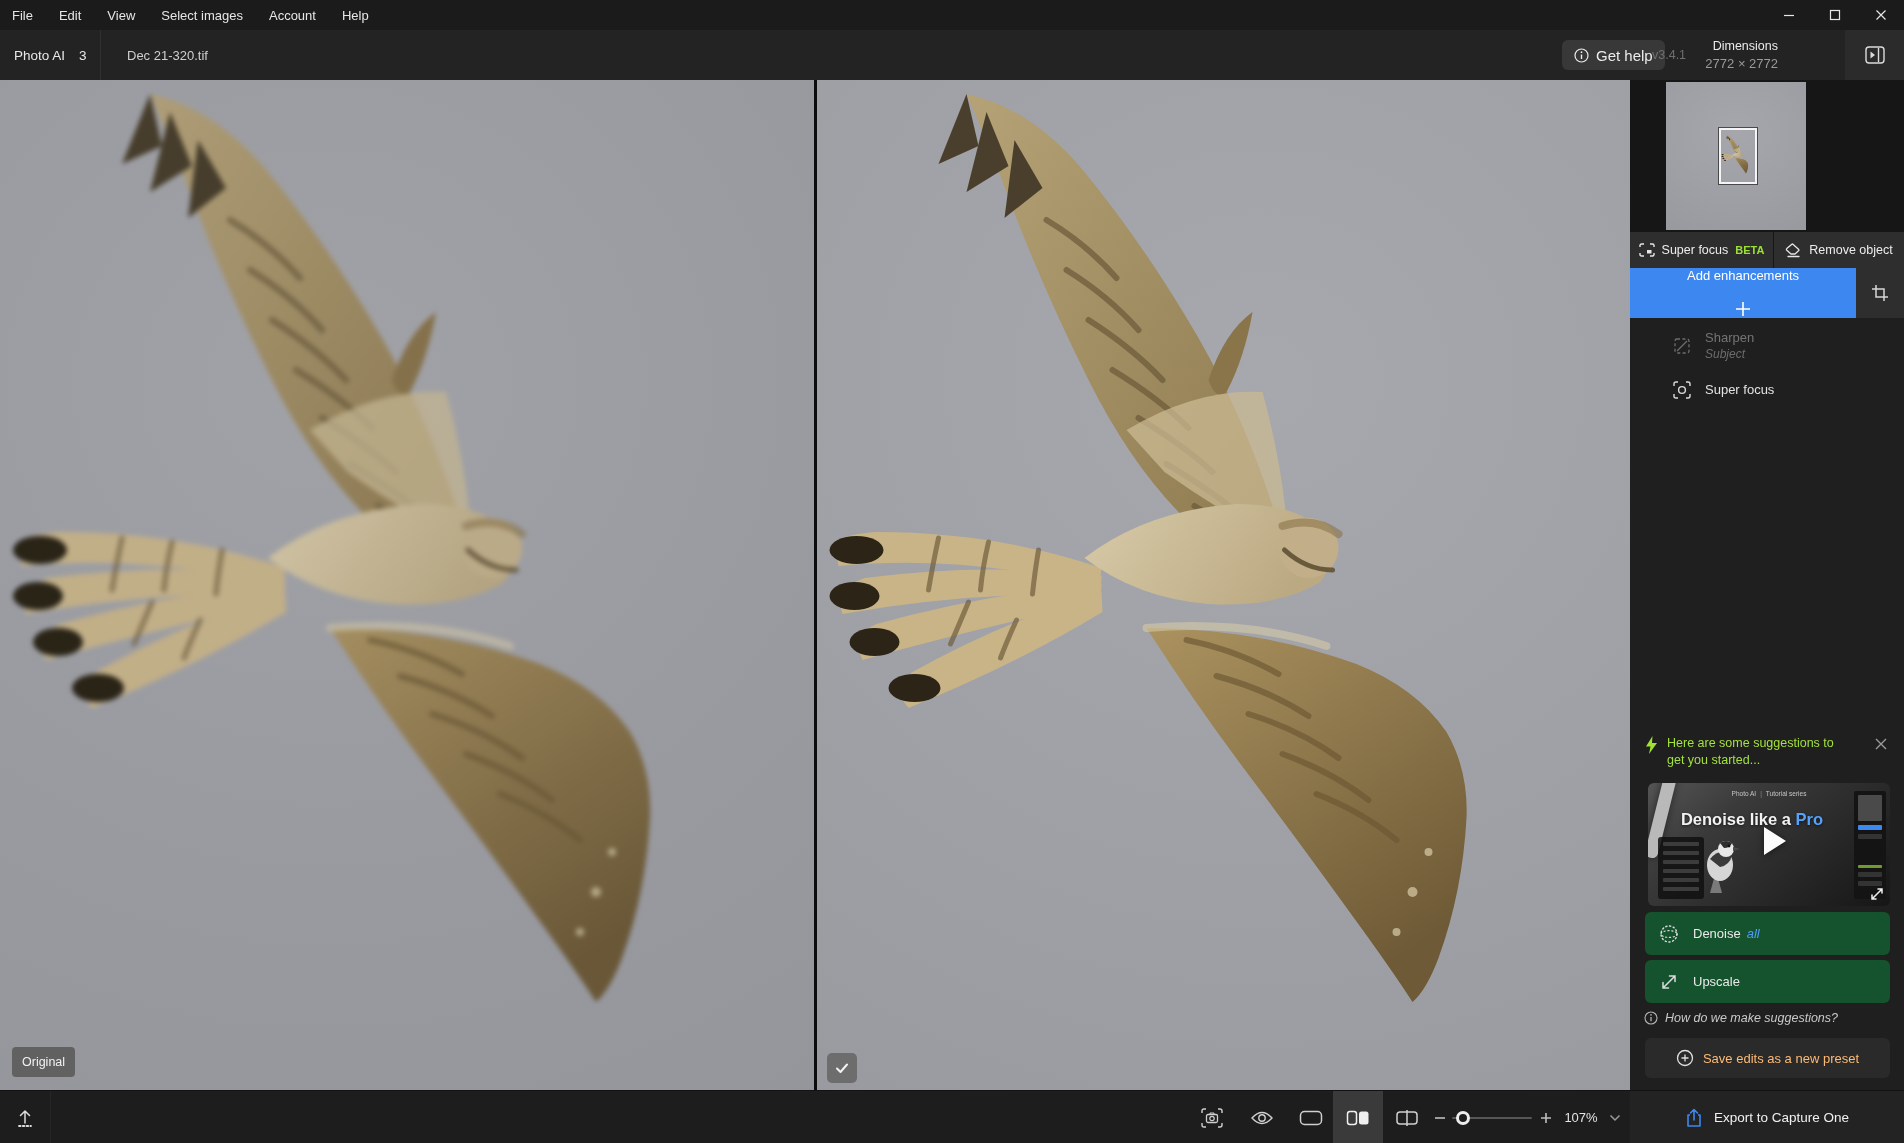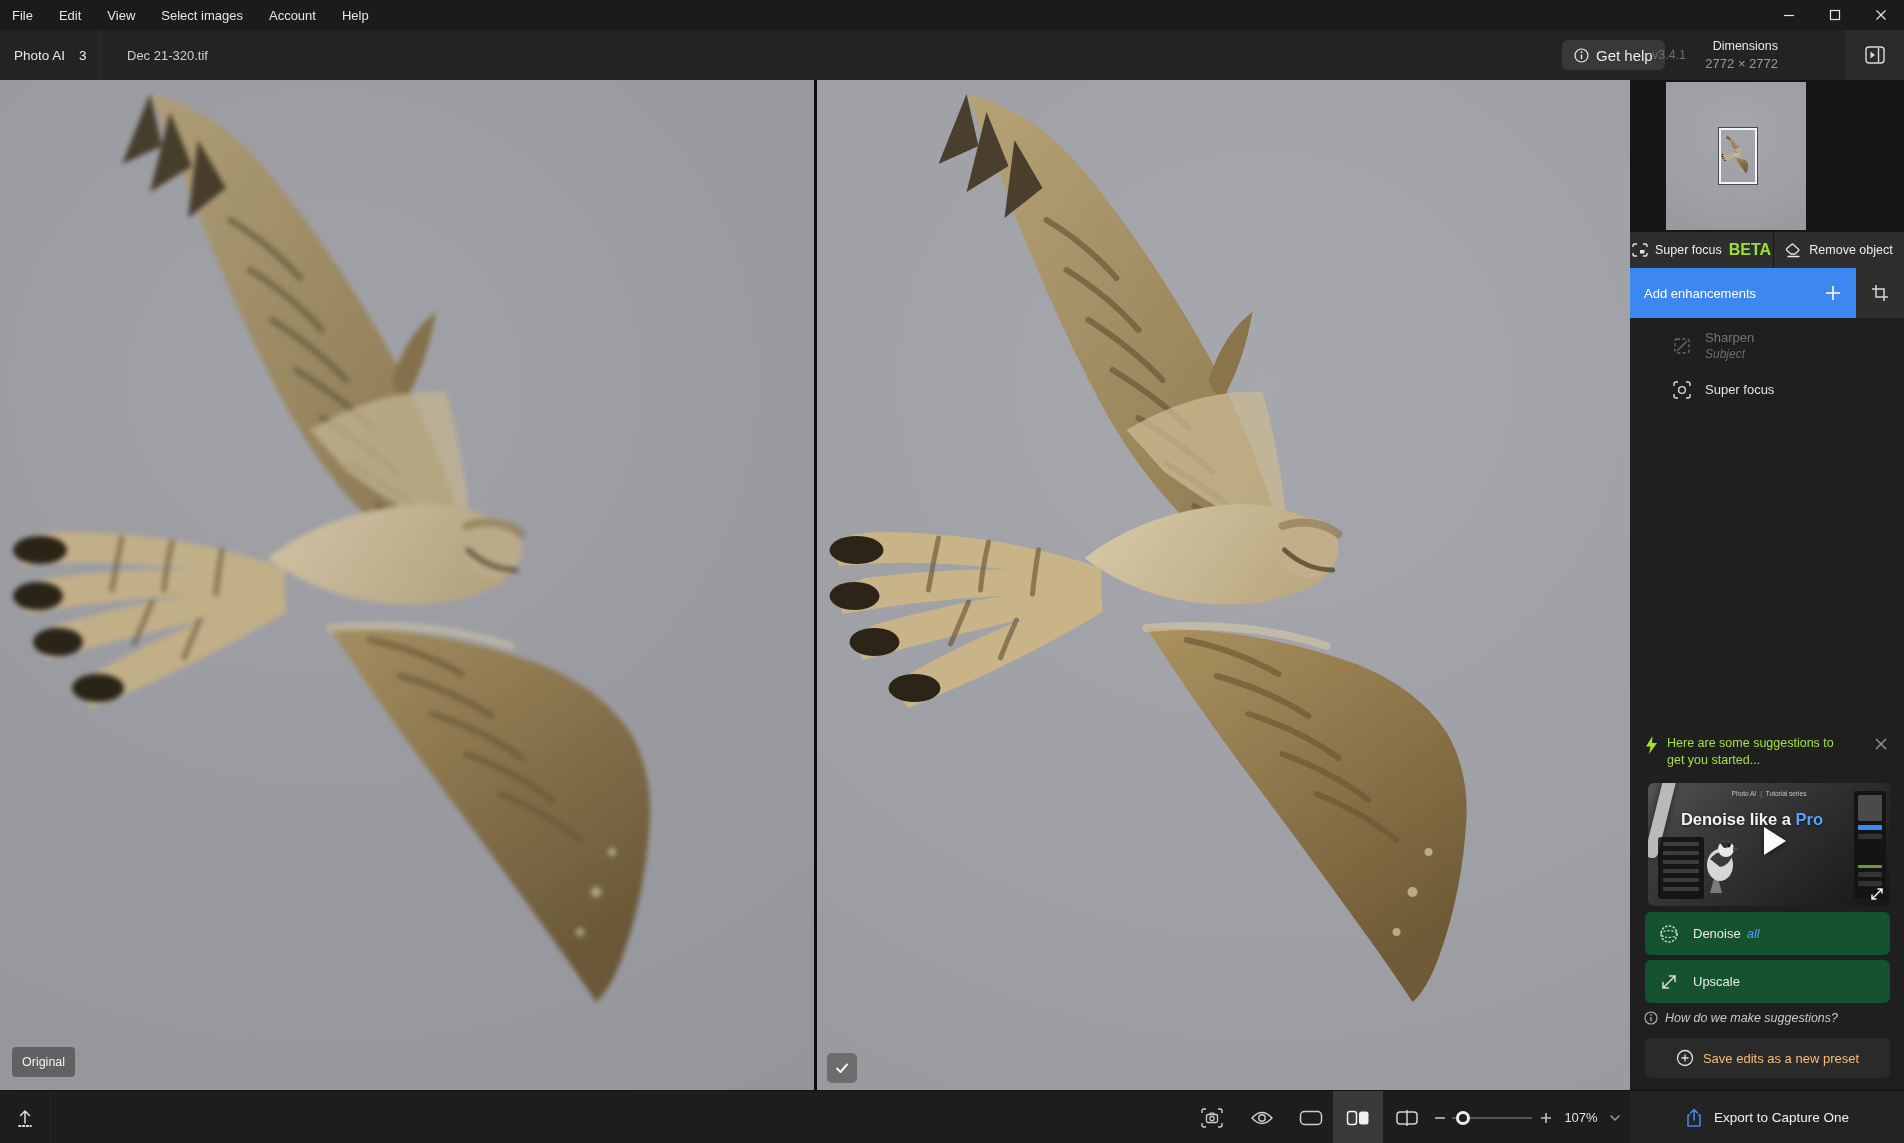--- a/index.html
+++ b/index.html
@@ -57,25 +57,25 @@
   .navrect { position:absolute; left:53px; top:46px; width:38px; height:56px; border:2px solid #f5f5f5;
     box-shadow:0 0 0 1px rgba(0,0,0,.55); }
   .navrect svg { position:absolute; inset:0; width:100%; height:100%; }
 
   .toolrow { position:absolute; left:0; top:152px; width:274px; height:36px; display:flex; gap:1px;
     background:#161616; }
   .toolrow button { height:36px; background:#2e2e2e; display:flex; align-items:center; justify-content:center;
     gap:7px; font-size:12.5px; color:#ececec; white-space:nowrap; }
   .toolrow .tool-sf { width:143px; }
   .toolrow .tool-ro { width:130px; }
-  .beta { color:#9ae135; font-weight:bold; font-size:16px; }
+  .beta { color:#9ae135; font-weight:bold; font-size:11px; }
 
   .addrow { position:absolute; left:0; top:188px; width:274px; height:50px; display:flex; }
   .addenh { width:226px; height:50px; background:#3c87f0; color:#fff; font-size:13px;
-    display:flex; align-items:center; padding:0 14px; }
+    display:flex; align-items:center; padding:0 14px;flex-direction:column; }
   .addenh span { flex:1; text-align:left; }
   .croptile { width:48px; height:50px; background:#2e2e2e; display:flex; align-items:center; justify-content:center; }
 
   .enh { position:absolute; left:0; width:274px; height:44px; display:flex; align-items:center; gap:13px;
     padding:0 14px;margin-left:28px; }
   .enh.sharpen { top:244px; }
   .enh.superf  { top:288px; }
   .enh .lbl { font-size:13px; color:#e2e2e2; line-height:1.25; }
   .enh.disabled .lbl { color:#747474; }
   .enh .sub { display:block; font-size:12px; font-style:italic; color:#6d6d6d; }

